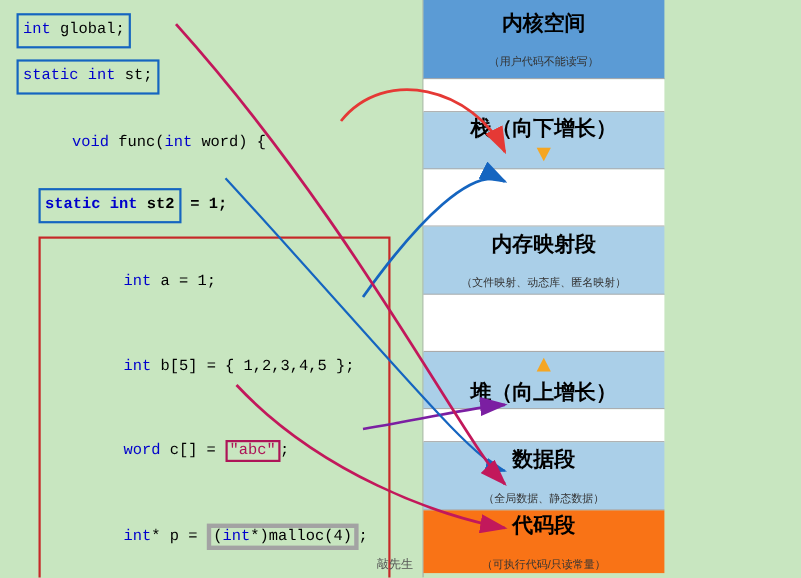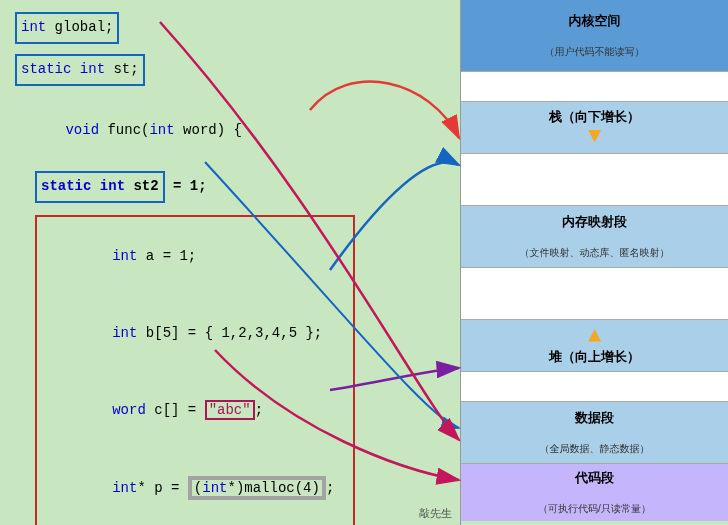--- a/index.html
+++ b/index.html
@@ -7,21 +7,21 @@
       width: 728px;
       height: 525px;
       font-family: 'Courier New', Courier, monospace;
       overflow: hidden;
       position: relative;
       background: #c8e6c0;
     }
 
     .main-container {
       display: flex;
-      width: 728px;
+      width: 604px;
       height: 525px;
       position: relative;
     }
 
     
     .code-panel {
       width: 460px;
       height: 525px;
       background: #c8e6c0;
       padding: 12px 15px;
@@ -137,28 +137,28 @@
       flex-shrink: 0;
     }
 
     .mem-segment.data {
       background: #aacfe8;
       height: 62px;
       flex-shrink: 0;
     }
 
     .mem-segment.code {
-      background: #c4b5fd;
+      background: #f97316;
       height: 57px;
       flex-shrink: 0;
       border-bottom: none;
     }
 
     .seg-title {
-      font-size: 13px;
+      font-size: 19px;
       font-weight: bold;
       color: #000;
       font-family: Liberation Sans, sans-serif;
       text-align: center;
     }
 
     .seg-subtitle {
       font-size: 10px;
       color: #333;
       font-family: '微软雅黑', 'Microsoft YaHei', sans-serif;

